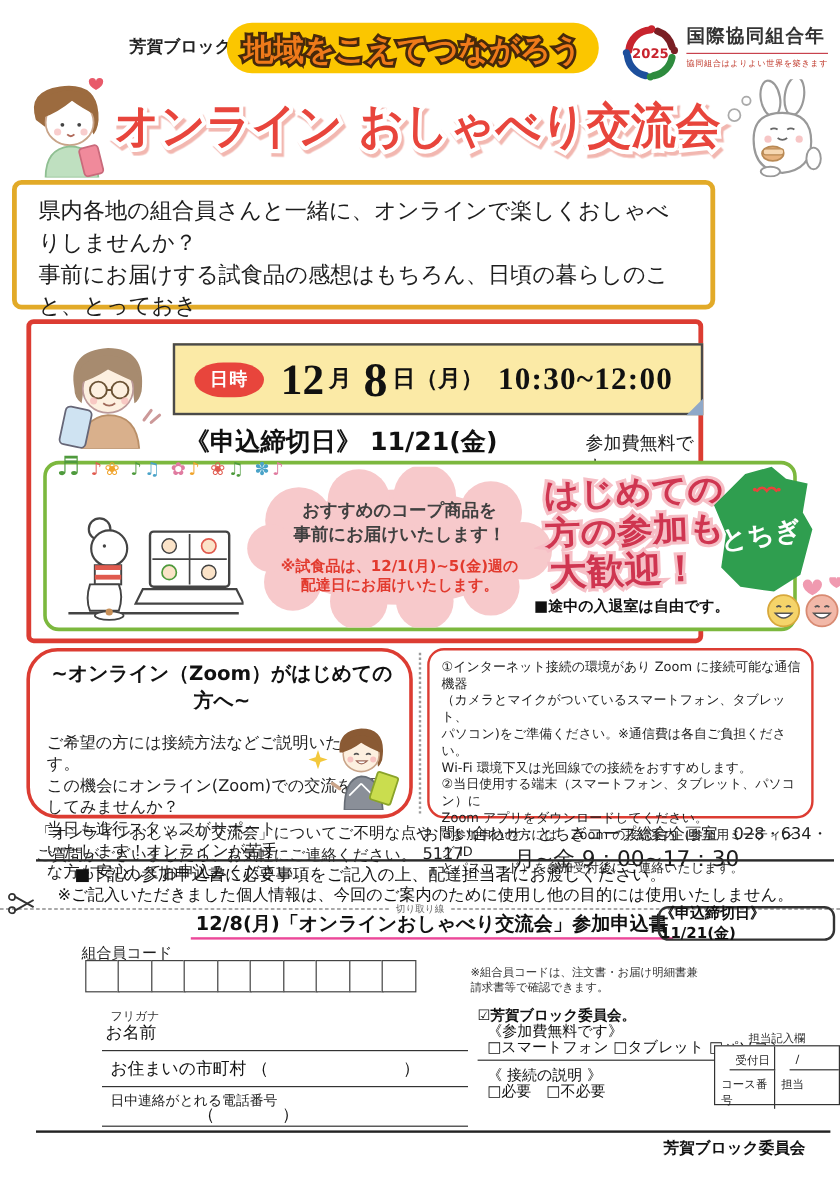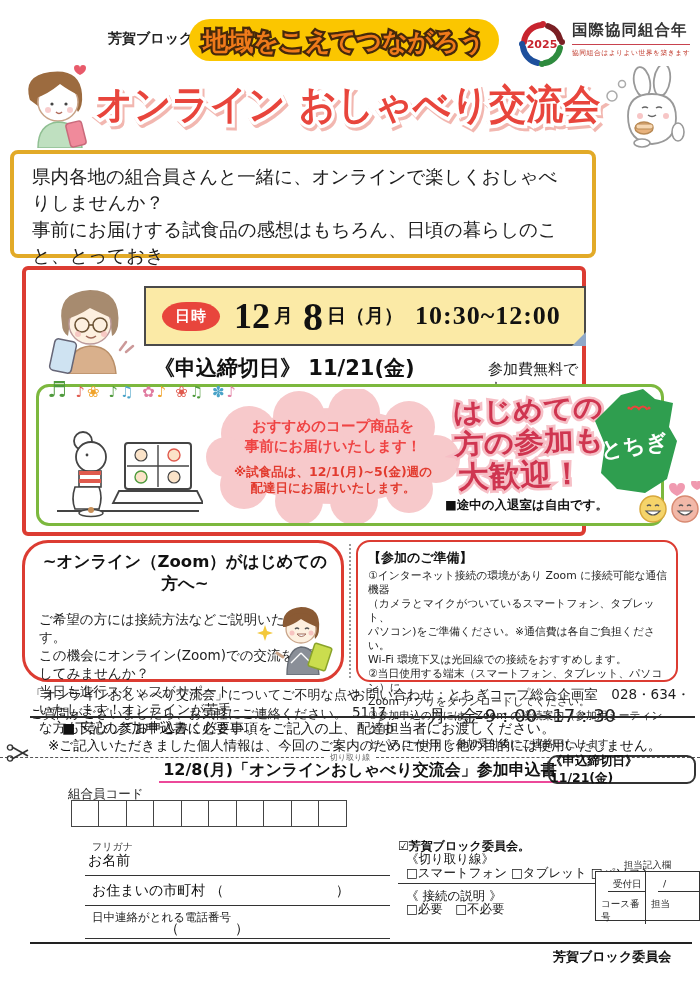--- a/index.html
+++ b/index.html
@@ -34,21 +34,21 @@
   .date-time { font-size:26px; font-weight:bold; color:#111; margin-left:6px; letter-spacing:1px; }
   .deadline-line { left:128px; top:84px; font-size:21px; font-weight:bold; color:#111; }
   .fee-line { left:462px; top:90px; font-size:15px; color:#222; }
 
   
   .green-box { left:10px; top:114px; width:628px; height:142px; border:3px solid #7cb83e; border-radius:13px; background:#fff; }
   .notes-row { left:8px; top:-10px; font-size:15px; letter-spacing:2px; }
   .notes-row span { display:inline-block; }
   .cloud-wrap { left:165px; top:2px; width:258px; height:134px; }
   .cloud-text { position:absolute; left:22px; top:28px; width:214px; text-align:center; }
-  .cloud-l1 { font-size:14.5px; font-weight:bold; color:#ef4444; line-height:1.35; }
+  .cloud-l1 { font-size:14.5px; font-weight:bold; color:#404040; line-height:1.35; }
   .cloud-l2 { font-size:12.5px; font-weight:bold; color:#e23a2e; line-height:1.3; margin-top:8px; }
   .welcome-svg { left:406px; top:4px; }
   .exit-note { left:406px; top:110px; font-size:12.5px; font-weight:bold; color:#111; }
 
   
   .zoomhelp-box { left:22px; top:540px; width:322px; height:142px; border:3px solid #dc3c32; border-radius:26px; background:#fff; padding:8px 10px 4px 14px; }
   .zoomhelp-title { font-size:16.5px; font-weight:bold; color:#111; text-align:center; margin-bottom:16px; }
   .zoomhelp-body { font-size:13.5px; color:#1d1d1d; line-height:1.33; }
   .dotted-div { left:349px; top:544px; height:134px; border-left:2px dotted #9a9a9a; }
   .prep-box { left:356px; top:540px; width:322px; height:142px; border:2.5px solid #dc3c32; border-radius:14px; background:#fff; padding:7px 8px 4px 10px; }
@@ -311,21 +311,20 @@
       <path d="M30 74 Q30 48 44 46 Q60 46 62 74 Z" fill="#8a8f98" stroke="#666c75" stroke-width="1.4"></path>
       <path d="M44 52 l-10 10 M44 52 l10 10" stroke="#fff" stroke-width="1.4"></path>
       <rect x="54" y="44" width="18" height="24" rx="2" transform="rotate(18 63 56)" fill="#cadd4e" stroke="#8aa32a" stroke-width="1.5"></rect>
       <path d="M26 56 l-6 -4" stroke="#c9a489" stroke-width="3" stroke-linecap="round"></path>
     </svg>
   </div>
 
   <div class="abs dotted-div"></div>
 
   <div class="abs prep-box">
-    <div class="prep-title">【参加のご準備】</div>
     <div class="prep-item pre">①インターネット接続の環境があり Zoom に接続可能な通信機器
 （カメラとマイクがついているスマートフォン、タブレット、
 パソコン)をご準備ください。※通信費は各自ご負担ください。
 Wi-Fi 環境下又は光回線での接続をおすすめします。</div>
     <div class="prep-item pre">②当日使用する端末（スマートフォン、タブレット、パソコン）に
 Zoom アプリをダウンロードしてください。</div>
     <div class="prep-item pre">③参加申込の方には、Zoom の接続案内（参加用ミーティング ID
 とパスコード）を参加受付後にご連絡いたします。</div>
   </div>
 
@@ -361,37 +360,39 @@
     <div class="mc-cell"></div>
     <div class="mc-cell"></div>
     <div class="mc-cell"></div>
     <div class="mc-cell"></div>
     <div class="mc-cell"></div>
     <div class="mc-cell"></div>
     <div class="mc-cell"></div>
     <div class="mc-cell"></div>
     <div class="mc-cell"></div>
   </div>
+  <div class="abs mc-note pre">※組合員コードは、注文書・お届け明細書兼
+請求書等で確認できます。</div>
 
   <div class="abs furigana">フリガナ</div>
   <div class="abs name-label">お名前</div>
   <div class="abs uline ul1"></div>
 
   <div class="abs city-row">
     <span>お住まいの市町村</span>
     <span>（　　　　　　　　）</span>
   </div>
   <div class="abs uline ul2"></div>
 
   <div class="abs phone-label">日中連絡がとれる電話番号</div>
   <div class="abs phone-paren">（　　　　）</div>
   <div class="abs uline ul3"></div>
 
   <div class="abs check-note">☑芳賀ブロック委員会。</div>
-  <div class="abs device-label">《切り取り線》</div>
+  <div class="abs device-label">《参加費無料です》</div>
   <div class="abs device-opts">□スマートフォン □タブレット □パソコン</div>
   <div class="abs uline ul4"></div>
   <div class="abs explain-label">《 接続の説明 》</div>
   <div class="abs explain-opts">□必要　□不必要</div>
 
   <div class="abs staff-title">担当記入欄</div>
   <div class="abs staff-box">
     <div class="staff-cell sc-b sc-r">受付日</div>
     <div class="staff-cell sc-b">/</div>
     <div class="staff-cell sc-r">コース番号</div>

